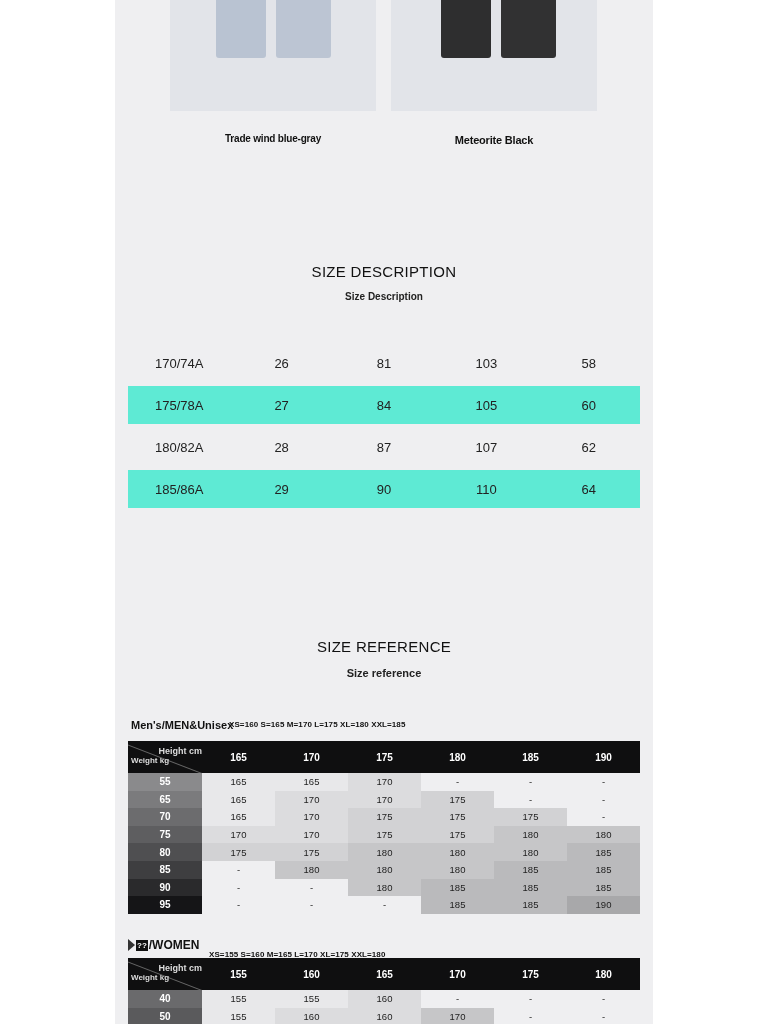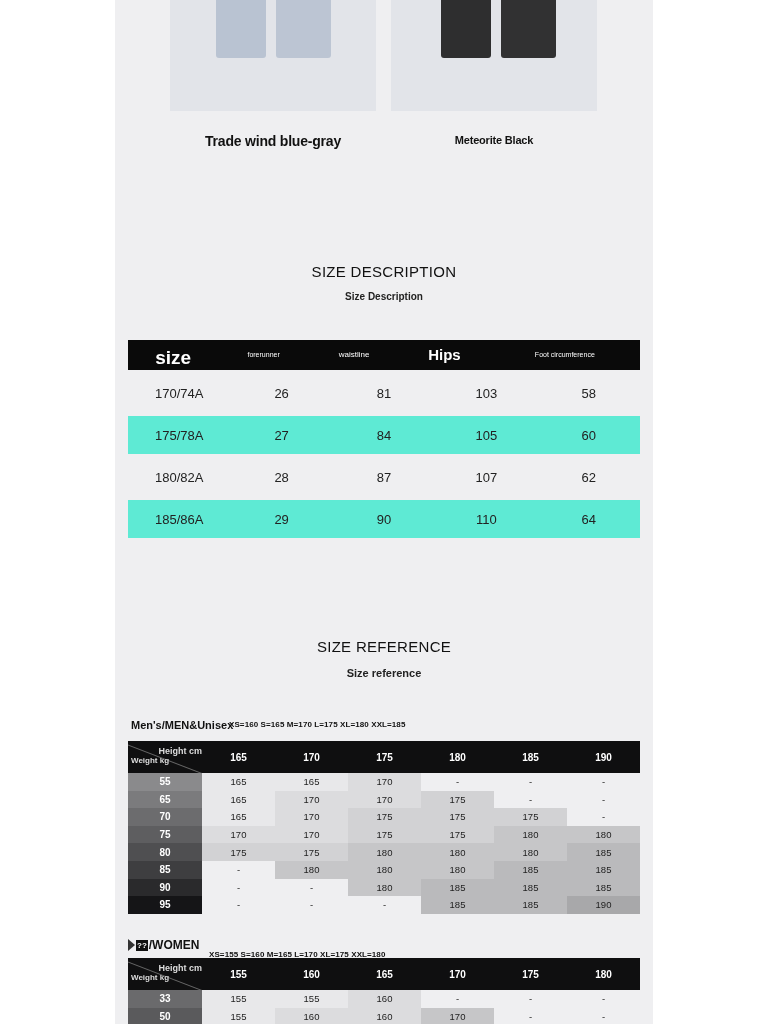--- a/index.html
+++ b/index.html
@@ -4,21 +4,21 @@
 <style>
   * { box-sizing: border-box; margin: 0; padding: 0; }
   html, body { width: 768px; height: 1024px; overflow: hidden; background: #ffffff; }
   body { position: relative; font-family: "Liberation Sans", "DejaVu Sans", sans-serif; color: #111; }
 
   .panel { position: absolute; left: 115px; top: 0; width: 538px; height: 1024px; background: #efeff1; }
 
   
   .card { position: absolute; top: 0; width: 206px; height: 111px; background: #e2e4e9; }
   .card .leg { position: absolute; top: 0; height: 58px; border-radius: 0 0 3px 3px; }
-  .card-label { position: absolute; width: 206px; text-align: center; font-size: 14px; font-weight: bold; letter-spacing: -0.2px; color: #111; }
+  .card-label { position: absolute; width: 206px; text-align: center; font-size: 10px; font-weight: bold; letter-spacing: -0.2px; color: #111; }
 
   .section-title { position: absolute; left: 115px; width: 538px; text-align: center; font-size: 15px; letter-spacing: 0.3px; color: #111; }
   .section-sub { position: absolute; left: 115px; width: 538px; text-align: center; font-size: 10px; font-weight: bold; color: #222; }
 
   
   .desc-table { position: absolute; left: 128px; top: 340px; width: 512px; }
   .desc-head { height: 30px; background: #0a0a0a; display: flex; align-items: center; color: #fff; }
   .desc-head div { flex: 1; text-align: center; line-height: 1.05; }
   .desc-row { height: 38px; display: flex; align-items: center; margin-top: 4px; font-size: 13px; color: #222; }
   .desc-row.alt { background: #5eead4; }
@@ -55,27 +55,20 @@
 <div class="card" style="left:391px;">
   <div class="leg" style="left:50px;width:50px;background:#2e2e2f;"></div>
   <div class="leg" style="left:110px;width:55px;background:#313132;"></div>
 </div>
 <div class="card-label" style="left:391px;top:134px;font-size:11px;">Meteorite Black</div>
 
 <div class="section-title" style="top:263px;">SIZE DESCRIPTION</div>
 <div class="section-sub" style="top:291px;">Size Description</div>
 
 <div class="desc-table">
-  <div class="desc-head">
-    <div style="font-size:19px;font-weight:bold;padding-top:6px;">size</div>
-    <div style="font-size:7px;">forerunner</div>
-    <div style="font-size:8px;">waistline</div>
-    <div style="font-size:15px;font-weight:bold;">Hips</div>
-    <div style="font-size:7px;padding:0 30px;">Foot circumference</div>
-  </div>
   <div class="desc-row">
     <div>170/74A</div>
     <div>26</div>
     <div>81</div>
     <div>103</div>
     <div>58</div>
   </div>
   <div class="desc-row alt">
     <div>175/78A</div>
     <div>27</div>
@@ -208,21 +201,21 @@
       <span class="w-lbl">Weight kg</span>
     </div>
     <div class="hc">155</div>
     <div class="hc">160</div>
     <div class="hc">165</div>
     <div class="hc">170</div>
     <div class="hc">175</div>
     <div class="hc">180</div>
   </div>
 <div class="grid-row">
-      <div class="rh" style="background: rgb(106, 106, 108);">33</div>
+      <div class="rh" style="background: rgb(106, 106, 108);">40</div>
       <div class="c" style="background: rgb(232, 232, 234);">155</div>
       <div class="c" style="background: rgb(232, 232, 234);">155</div>
       <div class="c" style="background: rgb(220, 220, 222);">160</div>
       <div class="c" style="background: transparent;">-</div>
       <div class="c" style="background: transparent;">-</div>
       <div class="c" style="background: transparent;">-</div>
     </div>
     <div class="grid-row">
       <div class="rh" style="background: rgb(90, 90, 92);">50</div>
       <div class="c" style="background: rgb(232, 232, 234);">155</div>

